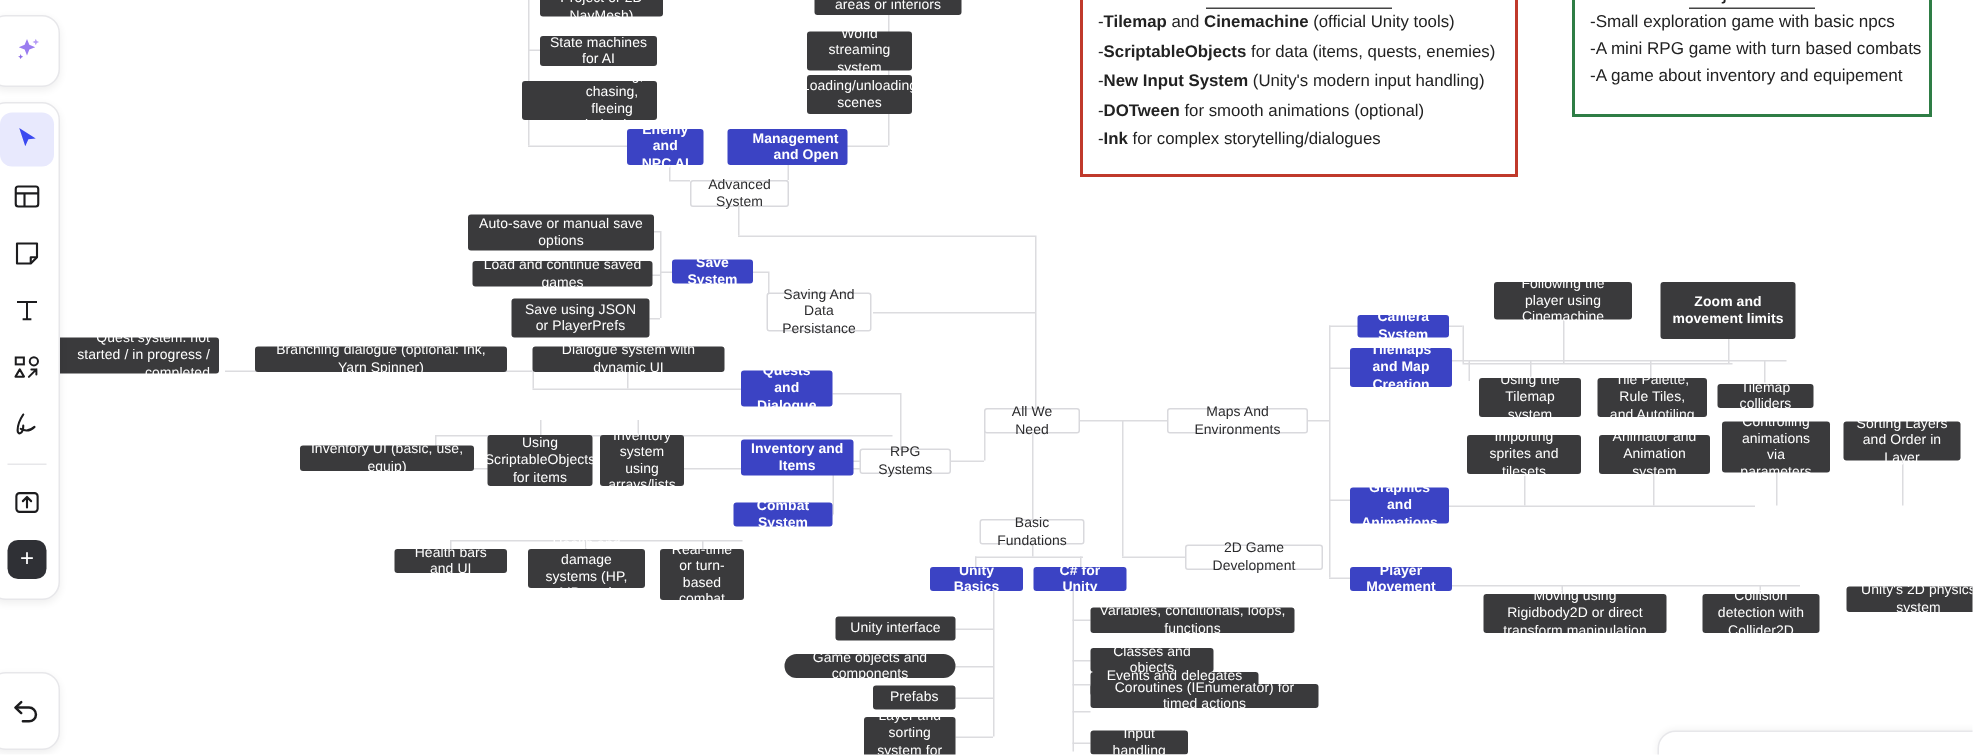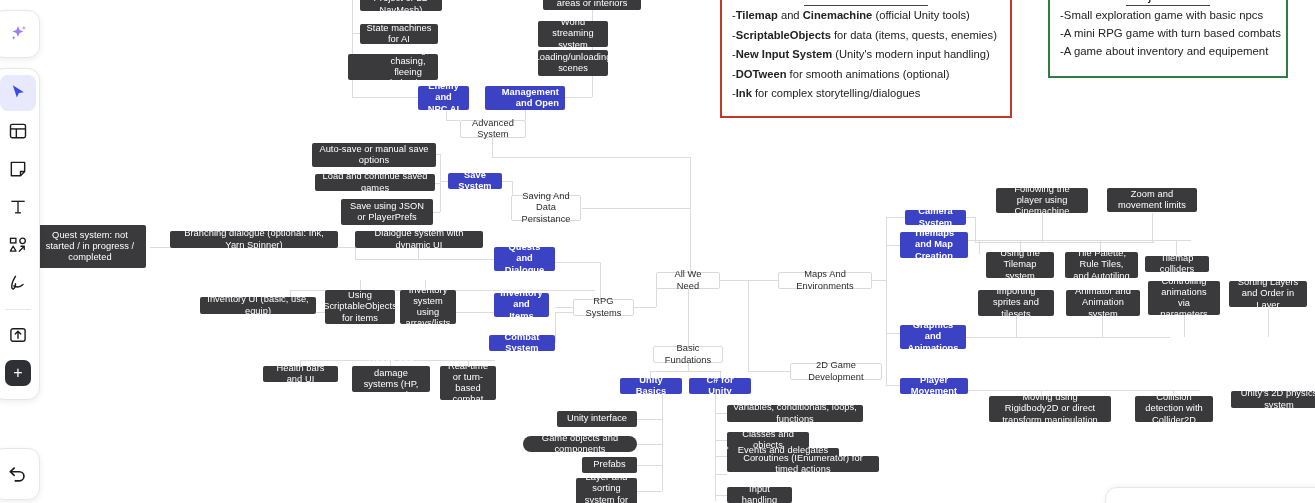--- a/index.html
+++ b/index.html
@@ -208,29 +208,29 @@
   <div class="node blue" style="left:418px;top:86px;width:51px;height:24px;">Enemy and NPC AI</div>
   <div class="node blue" style="left:485px;top:86px;width:80px;height:24px;text-align:right;">Scene Management and Open Worlds</div>
   <div class="node white" style="left:460px;top:120px;width:66px;height:18px;">Advanced System</div>
 
   <div class="node dark" style="left:312px;top:143px;width:124px;height:24px;">Auto-save or manual save options</div>
   <div class="node dark" style="left:315px;top:174px;width:120px;height:17px;">Load and continue saved games</div>
   <div class="node dark" style="left:341px;top:199px;width:92px;height:26px;">Save using JSON or PlayerPrefs</div>
   <div class="node blue" style="left:448px;top:173px;width:54px;height:16px;">Save System</div>
   <div class="node white" style="left:511px;top:195px;width:70px;height:26px;">Saving And Data Persistance</div>
 
-  <div class="node dark" style="left:34px;top:225px;width:112px;height:43px;">Quest system: not started / in progress / completed</div>
+  <div class="node dark" style="left:34px;top:225px;width:112px;height:24px;text-align:right;">Quest system: not started / in progress / completed</div>
   <div class="node dark" style="left:170px;top:231px;width:168px;height:17px;">Branching dialogue (optional: Ink, Yarn Spinner)</div>
   <div class="node dark" style="left:355px;top:231px;width:128px;height:17px;">Dialogue system with dynamic UI</div>
   <div class="node blue" style="left:494px;top:247px;width:61px;height:24px;">Quests and Dialogue</div>
 
   <div class="node dark" style="left:200px;top:297px;width:116px;height:17px;">Inventory UI (basic, use, equip)</div>
   <div class="node dark" style="left:325px;top:290px;width:70px;height:34px;">Using ScriptableObjects for items</div>
   <div class="node dark" style="left:400px;top:290px;width:56px;height:34px;">Inventory system using arrays/lists</div>
-  <div class="node blue" style="left:494px;top:293px;width:55px;height:24px;">Inventory and Items</div>
+  <div class="node blue" style="left:494px;top:293px;width:75px;height:24px;">Inventory and Items</div>
 
   <div class="node blue" style="left:489px;top:335px;width:66px;height:16px;">Combat System</div>
   <div class="node dark" style="left:263px;top:366px;width:75px;height:16px;">Health bars and UI</div>
   <div class="node dark" style="left:352px;top:366px;width:78px;height:26px;">Health and damage systems (HP, MP, etc.)</div>
   <div class="node dark" style="left:440px;top:366px;width:56px;height:34px;">Real-time or turn-based combat</div>
 
   <div class="node white" style="left:573px;top:299px;width:61px;height:17px;">RPG Systems</div>
   <div class="node white" style="left:656px;top:272px;width:64px;height:17px;">All We Need</div>
   <div class="node white" style="left:778px;top:272px;width:94px;height:17px;">Maps And Environments</div>
   <div class="node white" style="left:653px;top:346px;width:70px;height:17px;">Basic Fundations</div>
@@ -244,21 +244,21 @@
   <div class="node dark" style="left:576px;top:478px;width:61px;height:33px;">Layer and sorting system for sprites</div>
 
   <div class="node dark" style="left:727px;top:405px;width:136px;height:17px;">Variables, conditionals, loops, functions</div>
   <div class="node dark" style="left:727px;top:432px;width:82px;height:16px;">Classes and objects</div>
   <div class="node dark" style="left:727px;top:448px;width:112px;height:16px;">Events and delegates (later on)</div>
   <div class="node dark" style="left:727px;top:456px;width:152px;height:16px;">Coroutines (IEnumerator) for timed actions</div>
   <div class="node dark" style="left:727px;top:487px;width:65px;height:16px;">Input handling</div>
 
   <div class="node blue" style="left:905px;top:210px;width:61px;height:15px;">Camera System</div>
   <div class="node dark" style="left:996px;top:188px;width:92px;height:25px;">Following the player using Cinemachine</div>
-  <div class="node dark" style="left:1107px;top:188px;width:90px;height:24px;">Zoom and movement limits</div>
+  <div class="node dark" style="left:1107px;top:188px;width:90px;height:38px;font-weight:bold;">Zoom and movement limits</div>
 
   <div class="node blue" style="left:900px;top:232px;width:68px;height:26px;">Tilemaps and Map Creation</div>
   <div class="node dark" style="left:986px;top:252px;width:68px;height:26px;">Using the Tilemap system</div>
   <div class="node dark" style="left:1065px;top:252px;width:73px;height:26px;">Tile Palette, Rule Tiles, and Autotiling</div>
   <div class="node dark" style="left:1145px;top:256px;width:64px;height:16px;">Tilemap colliders</div>
 
   <div class="node dark" style="left:978px;top:290px;width:76px;height:26px;">Importing sprites and tilesets</div>
   <div class="node dark" style="left:1066px;top:290px;width:74px;height:26px;">Animator and Animation system</div>
   <div class="node dark" style="left:1148px;top:281px;width:72px;height:34px;">Controlling animations via parameters</div>
   <div class="node dark" style="left:1229px;top:281px;width:78px;height:26px;">Sorting Layers and Order in Layer</div>

